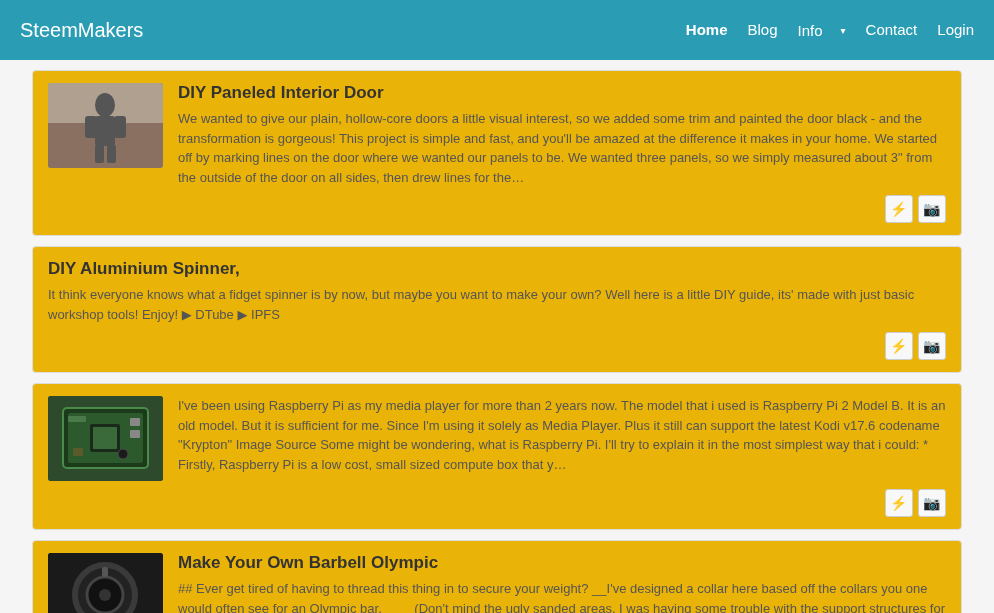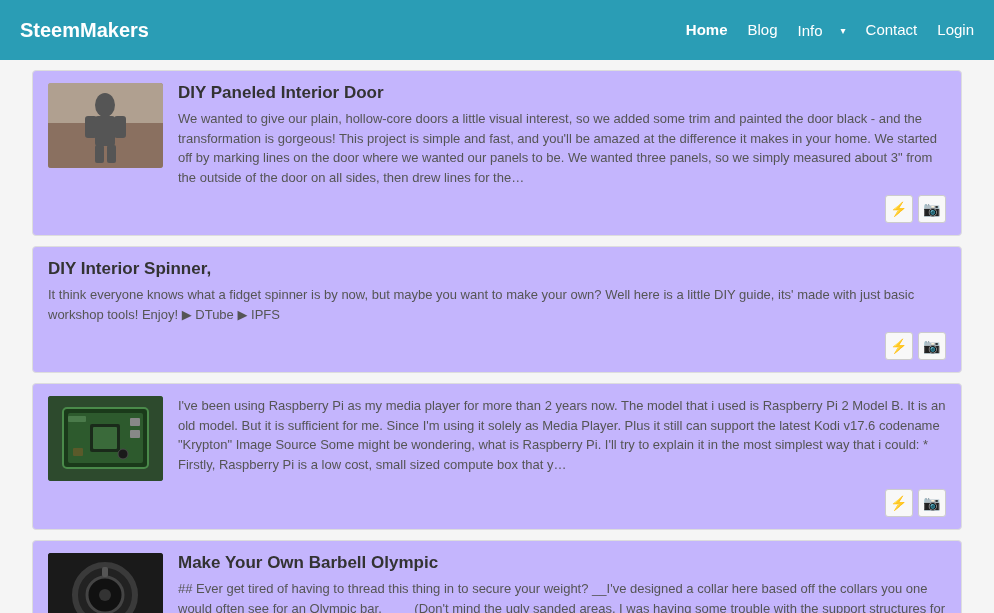--- a/index.html
+++ b/index.html
@@ -10,21 +10,21 @@
       background-color: #2a9db5;
       padding: 0 20px;
       height: 60px;
       display: flex;
       align-items: center;
       justify-content: space-between;
     }
     .navbar-brand {
       color: #fff;
       font-size: 20px;
-      font-weight: bold;
+      font-weight: normal;
       text-decoration: none;
     }
     .navbar-nav {
       display: flex;
       align-items: center;
       gap: 20px;
       list-style: none;
     }
     .navbar-nav a {
       color: #fff;
@@ -44,21 +44,21 @@
 
     
     .content-area {
       max-width: 960px;
       margin: 0 auto;
       padding: 10px 15px;
     }
 
     
     .post-card {
-      background: #c4b5fd;
+      background: #eab308;
       border: 1px solid #ddd;
       border-radius: 4px;
       margin-bottom: 10px;
       padding: 12px 15px;
       display: flex;
       flex-direction: column;
     }
     .post-card-inner {
       display: flex;
       gap: 15px;
@@ -158,21 +158,21 @@
     </div>
     <div class="post-actions">
       <button class="action-btn">⚡</button>
       <button class="action-btn">📷</button>
     </div>
   </div>
 
   <div class="post-card">
     <div class="post-card-inner">
       <div class="post-body">
-        <div class="post-title">DIY Interior Spinner,</div>
+        <div class="post-title">DIY Aluminium Spinner,</div>
         <div class="post-excerpt">It think everyone knows what a fidget spinner is by now, but maybe you want to make your own? Well here is a little DIY guide, its' made with just basic workshop tools! Enjoy! ▶ DTube ▶ IPFS</div>
       </div>
     </div>
     <div class="post-actions">
       <button class="action-btn">⚡</button>
       <button class="action-btn">📷</button>
     </div>
   </div>
 
   <div class="post-card">

